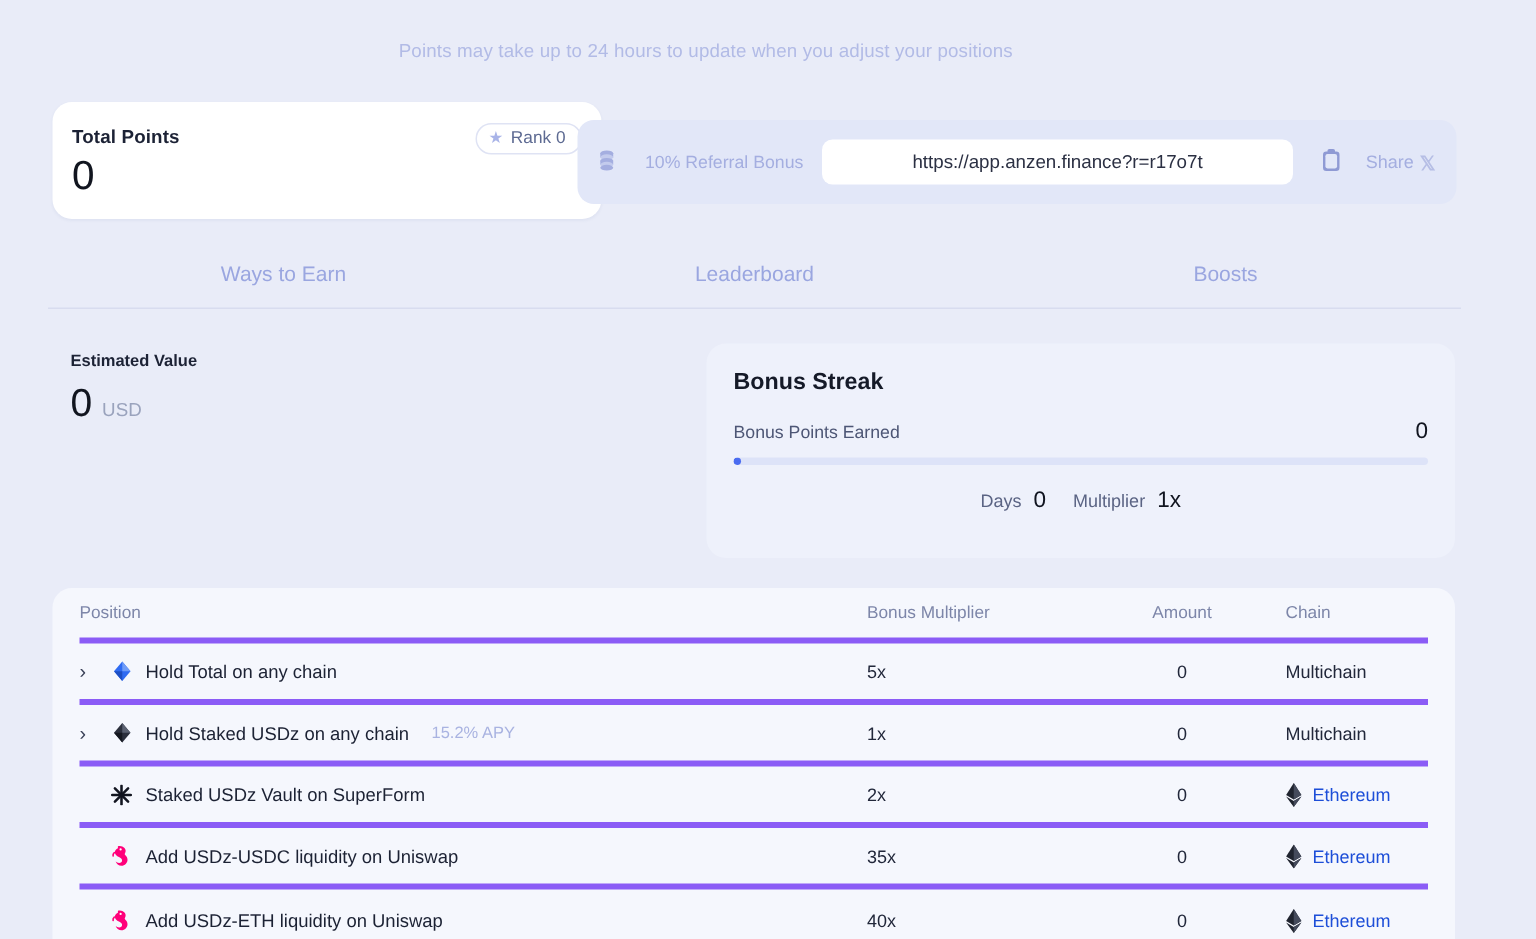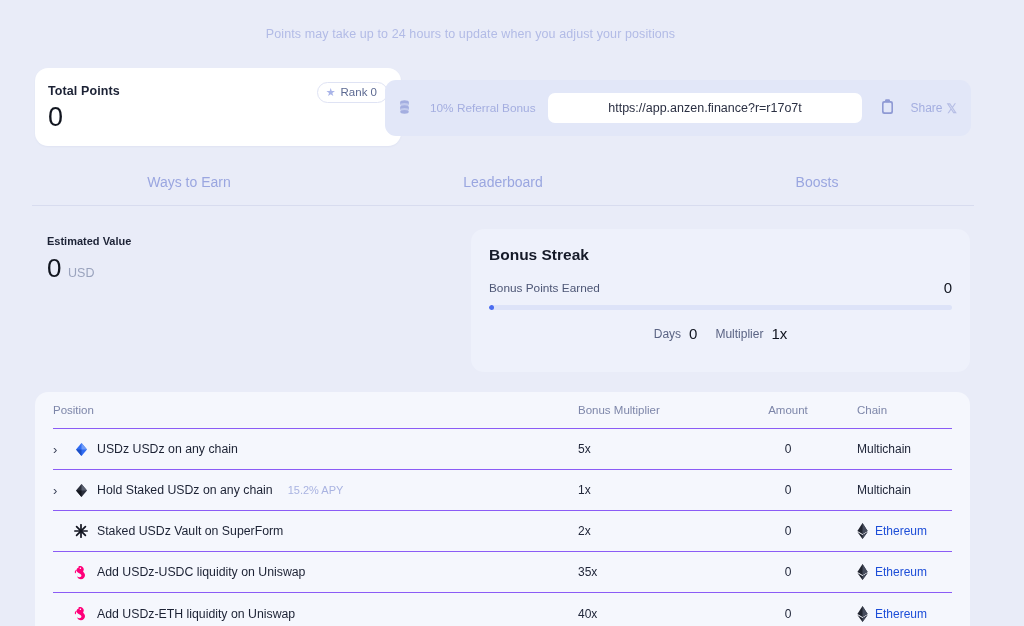--- a/index.html
+++ b/index.html
@@ -123,21 +123,21 @@
   .streak-foot .k { font-size: 12px; color: #5b6484; }
   .streak-foot .v { font-size: 15px; color: #10141f; }
 
   
   .table-card {
     position: absolute; left: 35px; top: 392px; width: 935px; height: 240px;
     background: #f5f7fd; border-radius: 13px 13px 0 0; padding: 0 18px;
   }
   .trow {
     display: flex; align-items: center; height: 41px;
-    border-bottom: 1px solid #8b5cf6;
+    border-bottom: 4px solid #8b5cf6;
   }
   .trow.head { height: 37px; }
   .trow.head .c { font-size: 11.5px; color: #7d86a9; }
   .c-pos { width: 525px; display: flex; align-items: center; gap: 8px; }
   .c-mult { width: 155px; font-size: 12px; color: #21273a; }
   .c-amt { width: 110px; text-align: center; font-size: 12px; color: #21273a; }
   .c-chain { flex: 1; padding-left: 14px; font-size: 12px; color: #21273a;
              display: flex; align-items: center; gap: 7px; }
   .trow.head .c-mult { text-align: left; }
   .trow.head .c-amt { text-align: center; }
@@ -237,21 +237,21 @@
         <div class="trow body">
           <div class="c-pos">
             <span class="chev">›</span>
             <span class="picon">
               <svg width="15" height="15" viewBox="0 0 15 15">
                 <path d="M7.5 1 L13 7.5 L7.5 14 L2 7.5 Z" fill="#2f6bf2"></path>
                 <path d="M7.5 1 L13 7.5 L7.5 7.5 Z" fill="#6f9cf8"></path>
                 <path d="M2 7.5 L7.5 7.5 L7.5 14 Z" fill="#1d4fc4"></path>
               </svg>
             </span>
-            <span class="pname">USDz USDz on any chain</span>
+            <span class="pname">Hold Total on any chain</span>
           </div>
           <div class="c-mult">5x</div>
           <div class="c-amt">0</div>
           <div class="c-chain">
             <span>Multichain</span>
           </div>
         </div>
         <div class="trow body">
           <div class="c-pos">
             <span class="chev">›</span>

